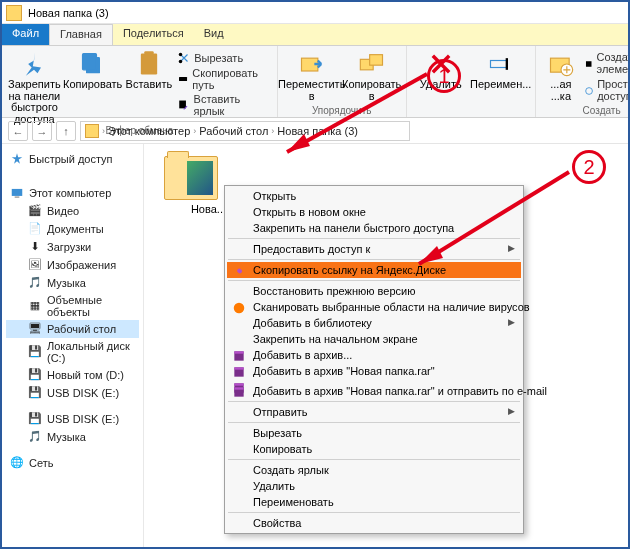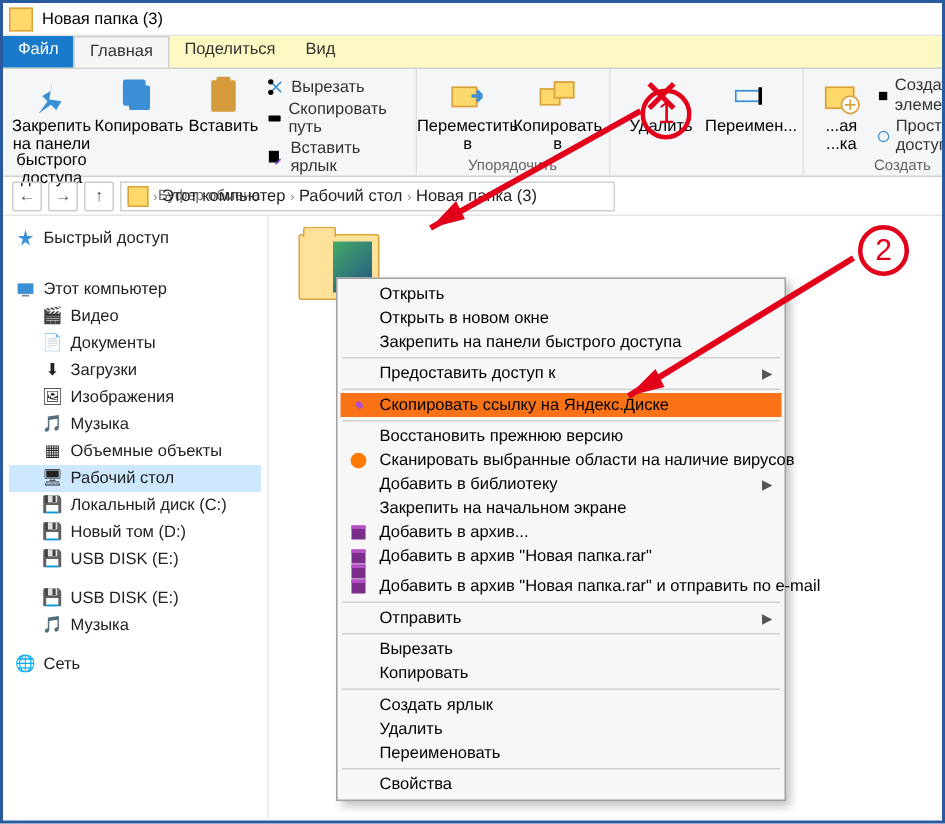--- a/index.html
+++ b/index.html
@@ -26,37 +26,37 @@
 
 
 .addr { height:26px; border-bottom:1px solid #e5e5e5; display:flex; align-items:center; padding:0 6px; gap:4px; }
 .nav-btn { width:20px; height:20px; border:1px solid #ccc; border-radius:2px; display:flex; align-items:center; justify-content:center; color:#555;}
 .crumbs { border:1px solid #d0d0d0; height:20px; flex:0 0 330px; display:flex; align-items:center; padding:0 4px; gap:3px; font-size:11px; color:#222;}
 .crumbs .sep{color:#888;font-size:9px;}
 .cf { width:14px; height:14px; background:#ffd86b; border:1px solid #d9a23c;}
 
 
 .main { display:flex; height:calc(100% - 22px - 22px - 72px - 26px); }
-.side { width:177px; border-right:1px solid #e8e8e8; padding:6px 4px; overflow:hidden;}
+.side { width:142px; border-right:1px solid #e8e8e8; padding:6px 4px; overflow:hidden;}
 .sitem { display:flex; align-items:center; gap:5px; padding:2px 2px 2px 10px; font-size:11px; color:#222;}
 .sitem.top{padding-left:4px;}
 .sitem.sub{padding-left:22px;}
 .sitem.sel{background:#cde8ff;}
 .sic{width:14px;height:14px;flex:0 0 14px;}
 .sp{height:8px;}
 
 .content { flex:1; position:relative; padding:12px; }
 .folder { width:70px; text-align:right; font-size:11px; }
 .fico { width:54px; height:44px; margin:0 auto 3px auto; background:#ffe29a; border:1px solid #d9a23c; position:relative; border-radius:2px;}
 .fico::before{content:"";position:absolute;top:-6px;left:2px;width:20px;height:6px;background:#ffe29a;border:1px solid #d9a23c;border-bottom:none;border-radius:2px 2px 0 0;}
 .fico .thumb{position:absolute;right:4px;top:4px;bottom:4px;width:26px;background:linear-gradient(135deg,#4a6,#258);}
 
 
 .cmenu { position:absolute; left:222px; top:183px; width:300px; background:#f7f7f7; border:1px solid #a0a0a0; box-shadow:3px 3px 6px rgba(0,0,0,.25); padding:2px; }
-.cm { display:flex; align-items:center; gap:6px; padding:2px 8px 2px 26px; font-size:11px; color:#000; position:relative; white-space:nowrap;}
+.cm { display:flex; gap:6px; padding:2px 8px 2px 26px; font-size:11px; color:#000; position:relative; white-space:nowrap;}
 .cm.hl { background:#f97316; }
 .cm .arr{position:absolute;right:6px;font-size:9px;color:#555;}
 .cm .cic{position:absolute;left:5px;width:14px;height:14px;}
 .csep { height:1px; background:#d0d0d0; margin:2px 1px;}
 
 
 .ann-circle{position:absolute;width:34px;height:34px;border:3px solid #e2001a;border-radius:50%;display:flex;align-items:center;justify-content:center;color:#e2001a;font-size:20px;font-weight:400;}
 .ann-arrow{position:absolute;pointer-events:none;}
 .ann-arrow line{stroke:#e2001a;stroke-width:4;}
 .ann-arrow polygon{fill:#e2001a;}

